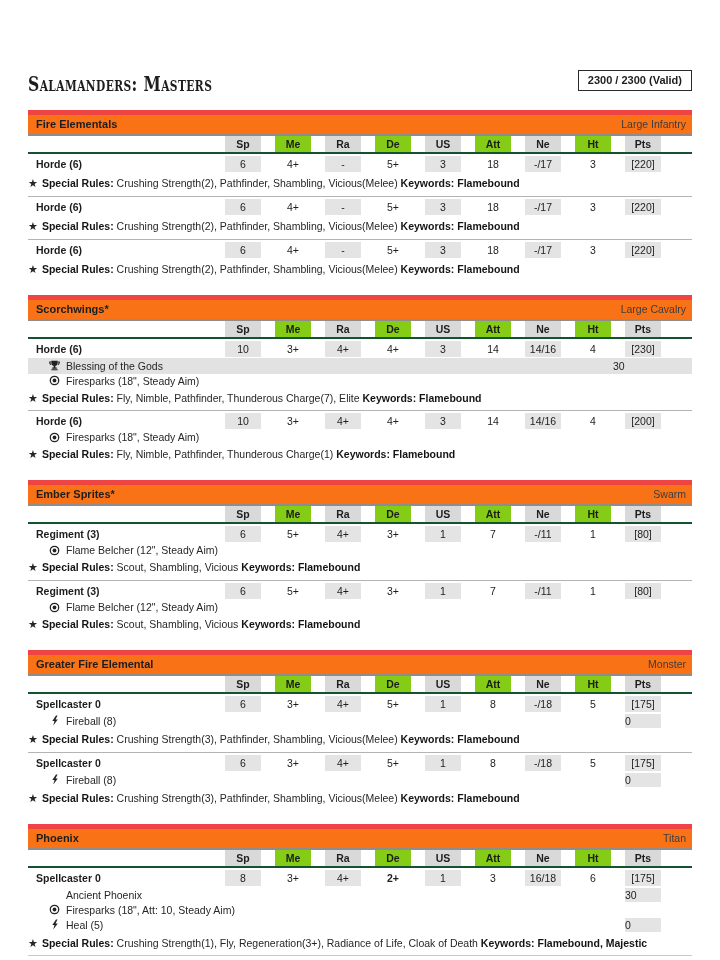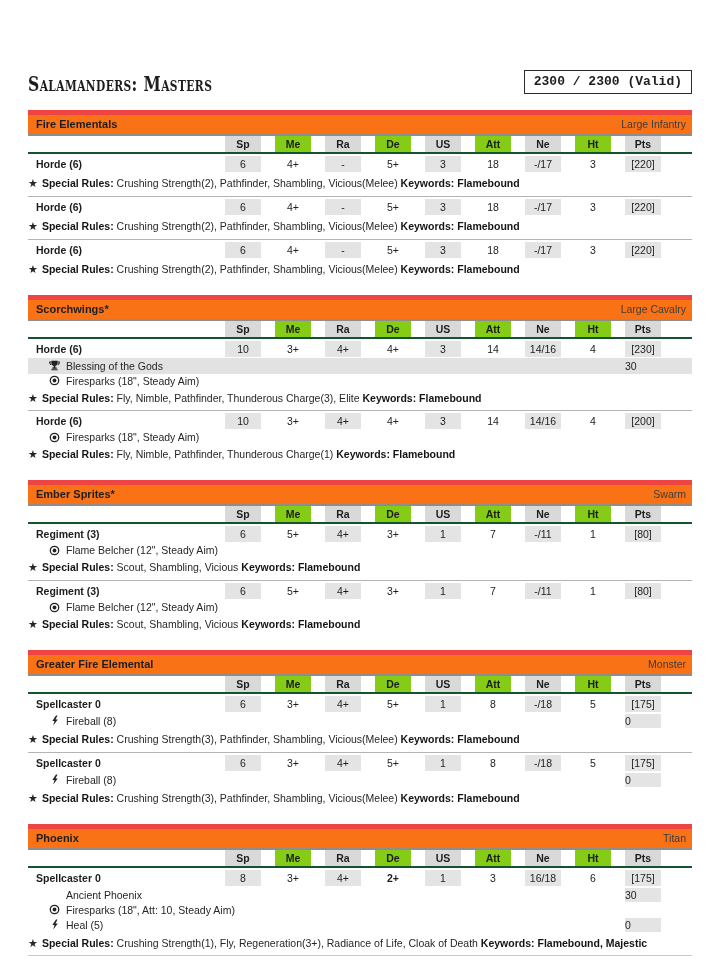--- a/index.html
+++ b/index.html
@@ -11,21 +11,21 @@
   .page{padding:70px 28px 0 28px;width:664px;}
 
   
   .doc-header{display:flex;justify-content:space-between;align-items:flex-start;margin-bottom:14px;height:26px;}
   .doc-title{
     font-size:19px;font-weight:bold;font-variant:small-caps;letter-spacing:.5px;
     transform:scale(.82,1.12);transform-origin:left center;white-space:nowrap;margin-top:2px;
     font-family:"DejaVu Serif", serif;
   }
   .points-box{
-    border:1.5px solid #2b2b2b;padding:3px 9px 4px 9px;font-weight:bold;font-size:13px;white-space:nowrap;font-family:Liberation Mono, monospace;
+    border:1.5px solid #2b2b2b;padding:3px 9px 4px 9px;font-weight:bold;font-size:11px;white-space:nowrap;
   }
 
   
   section{margin-bottom:13px;}
   section.last{border-bottom:1.5px solid #c9c9c9;}
   .sec-head{
     display:flex;justify-content:space-between;align-items:center;
     background:#f97316;border-top:5px solid #ef4444;border-bottom:2px solid #8d8d8d;
     padding:3px 6px 4px 8px;
     gap:24px;
@@ -45,21 +45,21 @@
   .hdr-row .stat-col.odd .shade{background:#d9d9d9;}
   .hdr-row .stat-col.even .shade{background:#84cc16;}
 
   .entry + .entry{border-top:1px solid #b4b4b4;}
   .stat-row{padding:2px 0 1px 0;}
   .stat-row .name-col{font-weight:bold;}
   .stat-row .stat-col.odd .shade{background:#e4e4e4;}
   .stat-row .stat-col .b{font-weight:bold;}
 
   .item-row{padding:1px 0;font-size:10.5px;}
-  .item-row.highlight{background:#e2e2e2;}
+  .item-row.highlight{background:#e2e2e2;gap:12px;}
   .item-text{flex:1;display:flex;align-items:center;padding-left:19px;color:#262626;}
   .item-text .ico{width:15px;min-width:15px;display:inline-flex;justify-content:center;margin-right:4px;}
   .item-row .pts-col{width:50px;min-width:50px;text-align:left;}
   .item-row .pts-col .shade{display:block;margin:0 7px;padding:1px 0;}
   .item-row:not(.highlight) .pts-col .shade.has{background:#e4e4e4;}
 
   .sr-row{font-size:10.5px;padding:3px 0 5px 0;display:block;line-height:1.35;color:#262626;}
   .sr-row .star{font-size:11px;margin-right:4px;}
   .sr-row b{color:#141414;}
 
@@ -303,21 +303,21 @@
                   <circle cx="6" cy="6" r="2.1" fill="#222"></circle>
                 </svg>
               </span>
               <span>Firesparks (18", Steady Aim)</span>
             </div>
             <div class="pts-col">
               <span class="shade"></span>
             </div>
             <div class="trail"></div>
           </div>
-          <div class="sr-row"><span class="star">★</span><b>Special Rules:</b><span> Fly, Nimble, Pathfinder, Thunderous Charge(3), Elite </span><b>Keywords:</b><b> Flamebound</b></div>
+          <div class="sr-row"><span class="star">★</span><b>Special Rules:</b><span> Fly, Nimble, Pathfinder, Thunderous Charge(7), Elite </span><b>Keywords:</b><b> Flamebound</b></div>
         </div>
         <div class="entry">
           <div class="row stat-row">
             <div class="name-col">Horde (6)</div>
             <div class="stat-col odd">
               <span class="shade">10</span>
             </div>
             <div class="stat-col even">
               <span class="shade">3+</span>
             </div>

